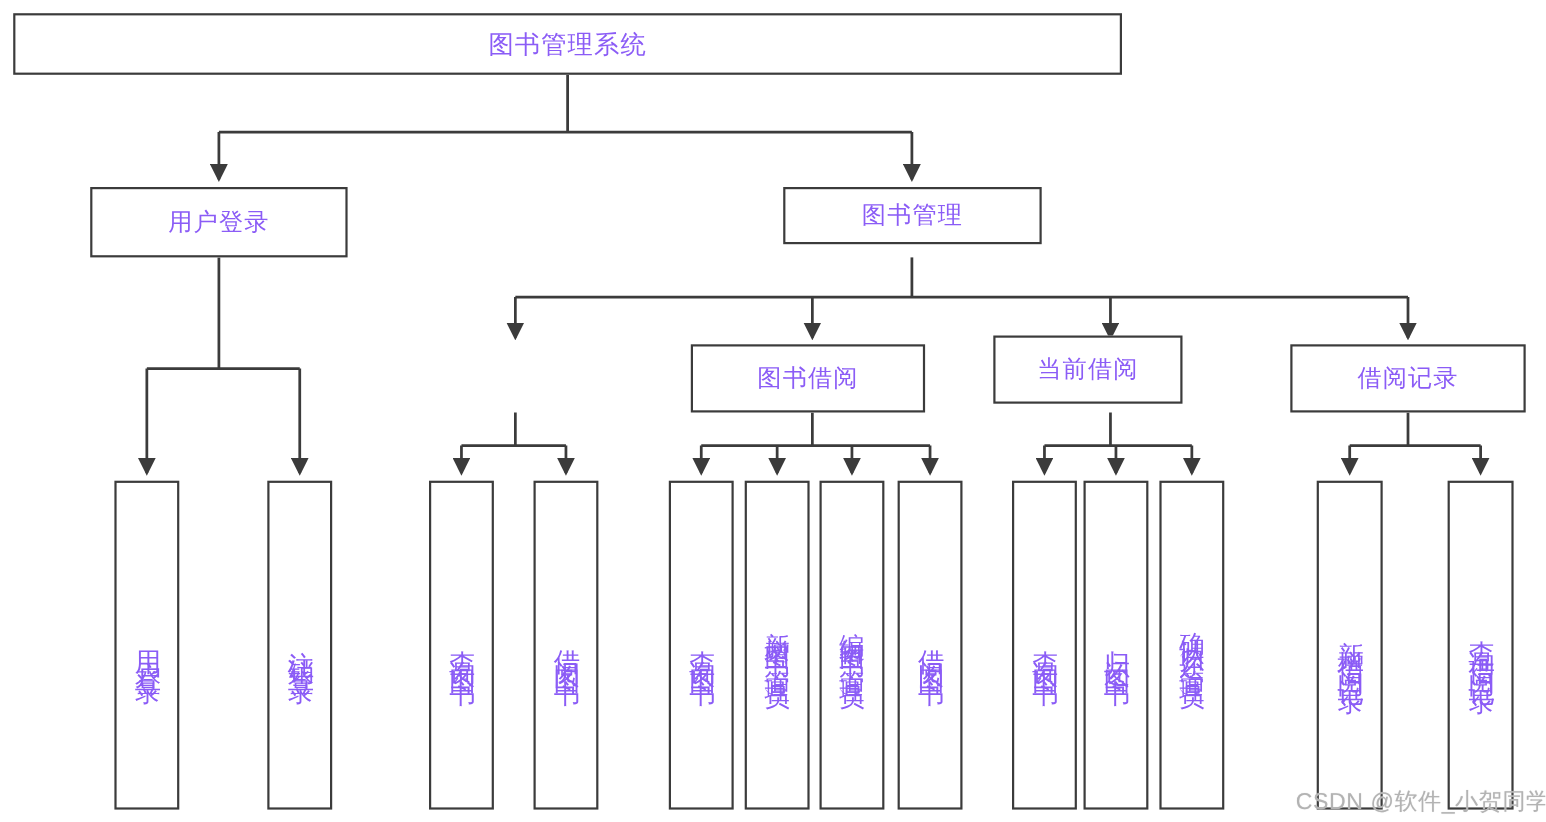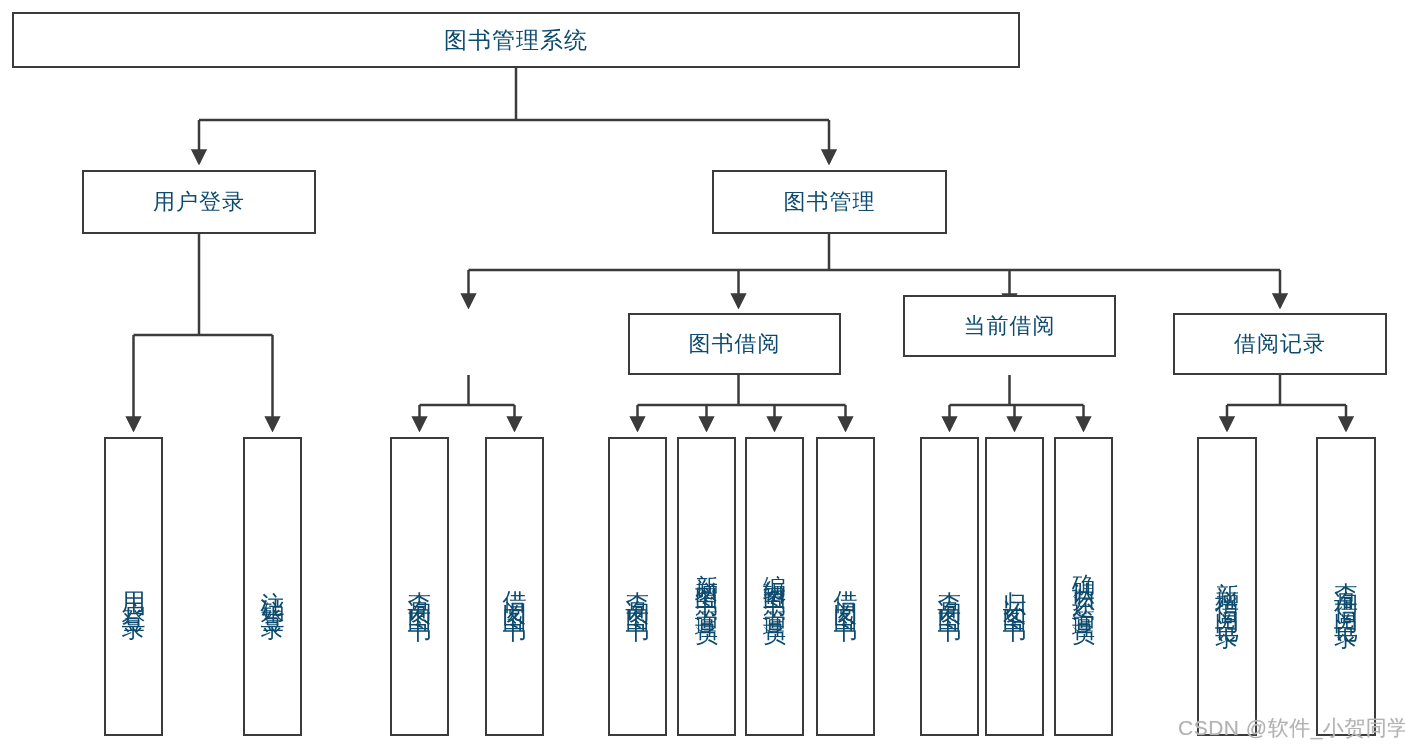--- a/index.html
+++ b/index.html
@@ -9,21 +9,21 @@
     background:#ffffff;
     font-family:"Liberation Sans","DejaVu Sans",sans-serif;
     overflow:hidden;
   }
   #wires{position:absolute;left:0;top:0;z-index:0;}
   .box{
     position:absolute;
     box-sizing:border-box;
     border:2.5px solid #3b3b3b;
     background:#ffffff;
-    color:#0c4a6e;
+    color:#8b5cf6;
     display:flex;align-items:center;justify-content:center;
     z-index:1;
     text-align:left;
   }
   .hbox{font-size:22px;letter-spacing:1px;}
   .root{font-size:23px;}
   .leaf{
     writing-mode:vertical-rl;
     text-orientation:mixed;
     font-size:24px;
@@ -96,24 +96,24 @@
       <path d="M1014.5 405 V430" marker-end="url(#arw)"></path>
       <path d="M1083.5 405 V430" marker-end="url(#arw)"></path>
       <path d="M1227 405 V430" marker-end="url(#arw)"></path>
       <path d="M1346 405 V430" marker-end="url(#arw)"></path>
     </g>
   </svg>
 
   <div class="box hbox root" style="left:12px;top:12px;width:1008px;height:56px">图书管理系统</div>
 
   <div class="box hbox" style="left:82px;top:170px;width:234px;height:64px">用户登录</div>
-  <div class="box hbox" style="left:712px;top:170px;width:235px;height:64px">图书管理</div>
+  <div class="box hbox" style="left:712px;top:170px;width:235px;height:52px">图书管理</div>
 
   <div class="box hbox" style="left:628px;top:313px;width:213px;height:62px">图书借阅</div>
-  <div class="box hbox" style="left:903px;top:295px;width:213px;height:62px">当前借阅</div>
+  <div class="box hbox" style="left:903px;top:305px;width:172px;height:62px">当前借阅</div>
   <div class="box hbox" style="left:1173px;top:313px;width:214px;height:62px">借阅记录</div>
 
   <div class="box leaf" style="left:104px;top:437px;width:59px;height:299px">用户登录</div>
   <div class="box leaf" style="left:243px;top:437px;width:59px;height:299px">注销登录</div>
 
   <div class="box leaf" style="left:390px;top:437px;width:59px;height:299px">查询图书</div>
   <div class="box leaf" style="left:485px;top:437px;width:59px;height:299px">借阅图书</div>
 
   <div class="box leaf" style="left:608px;top:437px;width:59px;height:299px">查询图书</div>
   <div class="box leaf leaf-long" style="left:677px;top:437px;width:59px;height:299px">新增图书（管理员）</div>

